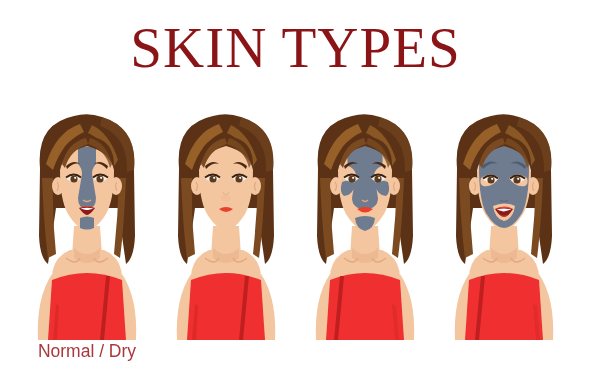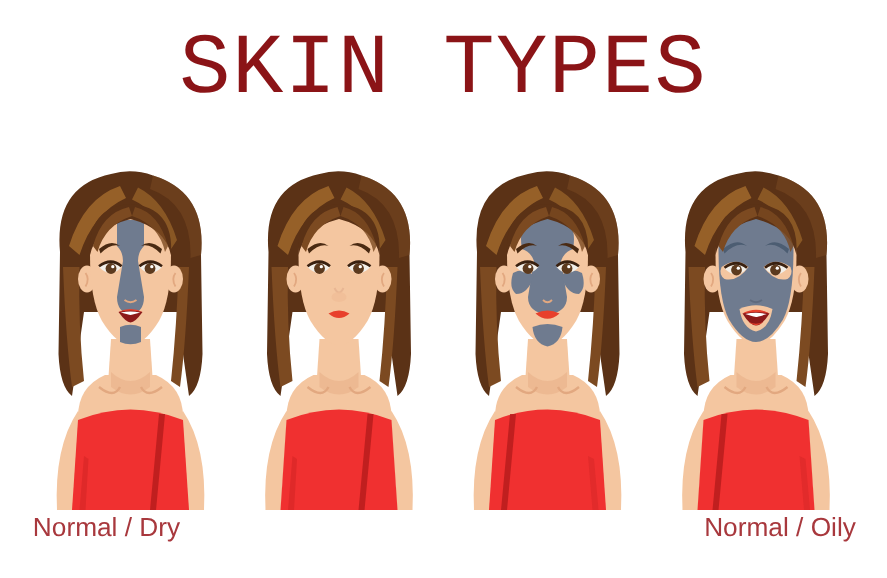--- a/index.html
+++ b/index.html
@@ -15,21 +15,21 @@
     background: #ffffff;
     overflow: hidden;
     font-family: "Liberation Sans", sans-serif;
   }
   #title {
     position: absolute;
     top: 18px;
     left: 0;
     width: 591px;
     text-align: center;
-    font-family: Liberation Mono, monospace;
+    font-family: Liberation Serif, serif;
     font-size: 57px;
     font-weight: 400;
     letter-spacing: 1px;
     color: #8b1417;
     line-height: 1.05;
     white-space: nowrap;
   }
   #figures {
     position: absolute;
     top: 108px;
@@ -51,22 +51,21 @@
     width: 130px;
     height: 232px;
   }
   #labels {
     position: absolute;
     top: 341px;
     left: 0;
     width: 591px;
     height: 30px;
     display: flex;
-    justify-content: space-between;
-    padding: 0 6px;
+    padding: 0 22px;
     box-sizing: border-box;
   }
   .label {
     width: 130px;
     text-align: center;
     font-family: "Liberation Sans", sans-serif;
     font-size: 17.5px;
     color: #a8383d;
     white-space: nowrap;
   }
@@ -339,16 +338,15 @@
           <path d="M90 56 Q84 34 68 30 L66 36 Q84 42 88 60 Z" fill="#7c4a21" opacity=".8"></path>
           <path d="M112 62 Q116 20 80 9 L78 18 Q106 28 105 64 Z" fill="#7c4a21" opacity=".5"></path>
         </g>
       </svg>
     </div>
 
   </div>
 
   <div id="labels">
     <div class="label">Normal / Dry</div>
-    <div class="label">Normal / Oily</div>
   </div>
 
 </div>
 
 </body></html>

